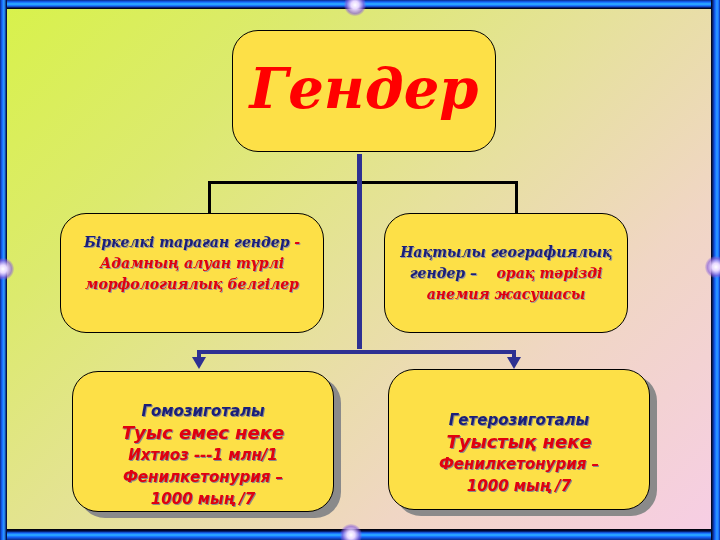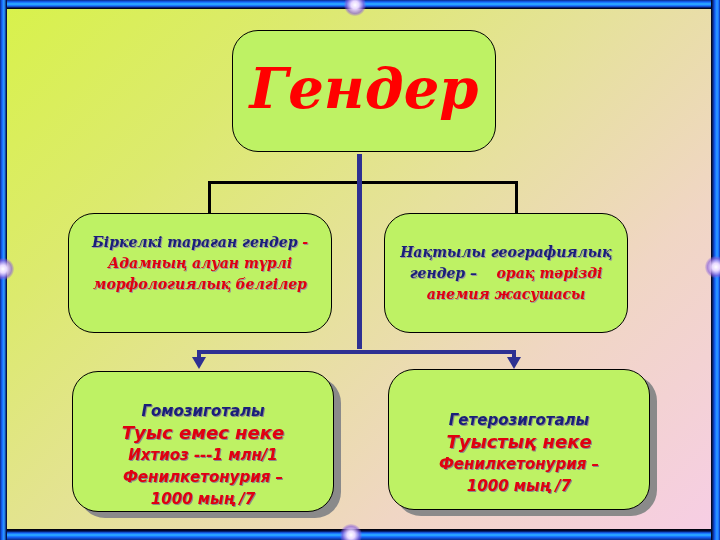--- a/index.html
+++ b/index.html
@@ -20,33 +20,33 @@
     .frame-left { left: 0; top: 0; width: 7px; height: 540px;
       background: linear-gradient(to right, #0a2a8a 0px, #1565ff 2px, #2fa0ff 4px, #0a2a8a 6px, #000 7px); }
     .frame-right { left: 711px; top: 0; width: 9px; height: 540px;
       background: linear-gradient(to right, #000 0px, #0a2a8a 2px, #1565ff 4px, #2fa0ff 6px, #1565ff 8px, #0a2a8a 9px); }
     .sparkle {
       position: absolute; width: 22px; height: 22px; border-radius: 50%;
       background: radial-gradient(circle, #ffffff 0%, #e8d8ff 25%, rgba(140,100,220,0.7) 55%, rgba(140,100,220,0) 75%);
     }
 
     .box {
-      position: absolute; background: #bef264; border: 1px solid #000;
+      position: absolute; background: #fde047; border: 1px solid #000;
       border-radius: 26px; box-sizing: border-box; text-align: center;
       display: flex; flex-direction: column; justify-content: center; align-items: center;
     }
     .box.shadow { box-shadow: 7px 6px 0 #8a8a8a; }
 
     .root { left: 232px; top: 30px; width: 264px; height: 122px; }
     .root-title {
       font-family: "DejaVu Serif", serif; font-style: italic; font-weight: bold;
       font-size: 56px; color: #ff0000; line-height: 1; margin-top: -6px;
     }
 
-    .mid-left { left: 68px; top: 213px; width: 264px; height: 120px; padding-bottom: 20px; }
+    .mid-left { left: 60px; top: 213px; width: 264px; height: 120px; padding-bottom: 20px; }
     .mid-right { left: 384px; top: 213px; width: 244px; height: 120px; }
     .mid-text {
       font-family: "DejaVu Serif", serif; font-style: italic; font-weight: bold;
       font-size: 14px; line-height: 21px;
       text-shadow: 1px 1px 0 #9a9a9a;
     }
     .navy { color: #1a1f7a; }
     .red { color: #e00010; }
 
     .bot-left { left: 72px; top: 371px; width: 262px; height: 141px; }

